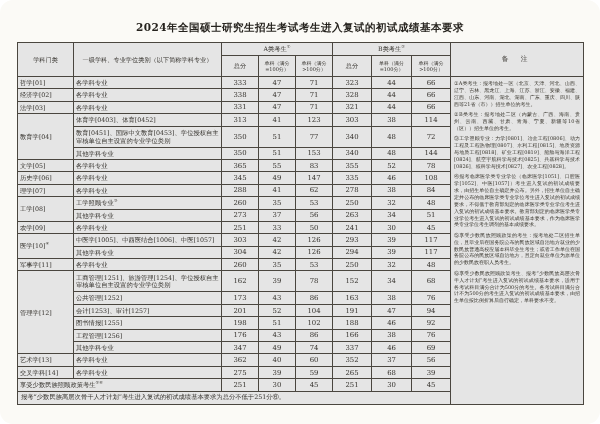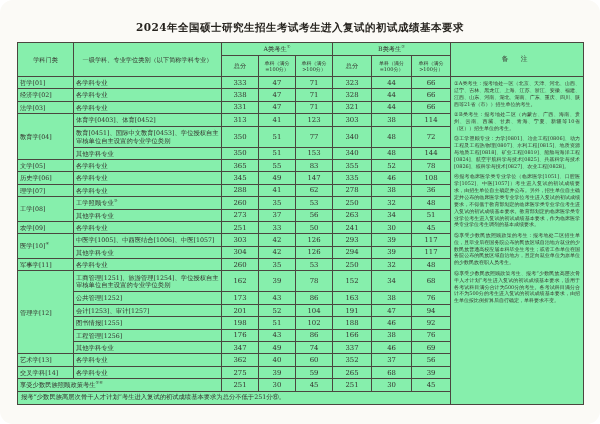--- a/index.html
+++ b/index.html
@@ -1,21 +1,21 @@
 <!DOCTYPE html>
 <html><head>
 <meta charset="utf-8">
 <style>
   html,body{margin:0;padding:0;}
   .page{position:relative;width:600px;height:424px;background:#fbfaf6;overflow:hidden;
         font-family:"DejaVu Serif","Liberation Serif",serif;color:#35322d;border-radius:13px;}
   .title{position:absolute;top:21px;left:0;width:100%;text-align:center;
          font-size:10.5px;font-weight:bold;letter-spacing:.5px;color:#26231e;}
   table{position:absolute;left:17px;top:42px;width:566px;border-collapse:collapse;
-        table-layout:fixed;background:#86efac;border:1.6px solid #1b1814;}
+        table-layout:fixed;background:#e5e5e5;border:1.6px solid #1b1814;}
   th,td{border:.7px solid #4a463f;font-weight:normal;overflow:hidden;padding:0;}
   thead th{font-size:6.2px;text-align:center;line-height:1.15;padding:1px;}
   thead .sub{font-size:5px;line-height:1.2;}
   thead tr.h1{height:13px;} thead tr.h2{height:21px;}
   thead tr.h2 th{border-bottom-width:1.2px;}
   tbody tr{height:12.4px;} tbody tr.tall{height:21px;}
   tbody tr.group-start td{border-top-width:1px;}
   .cat-cell,.spec-cell,.merged-cell{font-size:6.3px;line-height:1.18;padding:0 2px;text-align:left;}
   .score-cell{font-size:6.9px;text-align:center;}
   .bL{border-left-width:1.3px;}
@@ -149,21 +149,21 @@
           <td class="score-cell"><span>108</span></td>
         </tr>
         <tr class="group-start">
           <td class="cat-cell" rowspan="1"><span>理学[07]</span></td>
           <td class="spec-cell"><span>各学科专业</span></td>
           <td class="score-cell bL"><span>288</span></td>
           <td class="score-cell"><span>41</span></td>
           <td class="score-cell"><span>62</span></td>
           <td class="score-cell bL"><span>278</span></td>
           <td class="score-cell"><span>38</span></td>
-          <td class="score-cell"><span>36</span></td>
+          <td class="score-cell"><span>84</span></td>
         </tr>
         <tr class="group-start">
           <td class="cat-cell" rowspan="2"><span>工学[08]</span></td>
           <td class="spec-cell"><span>工学照顾专业</span><sup>③</sup></td>
           <td class="score-cell bL"><span>260</span></td>
           <td class="score-cell"><span>35</span></td>
           <td class="score-cell"><span>53</span></td>
           <td class="score-cell bL"><span>250</span></td>
           <td class="score-cell"><span>32</span></td>
           <td class="score-cell"><span>48</span></td>

